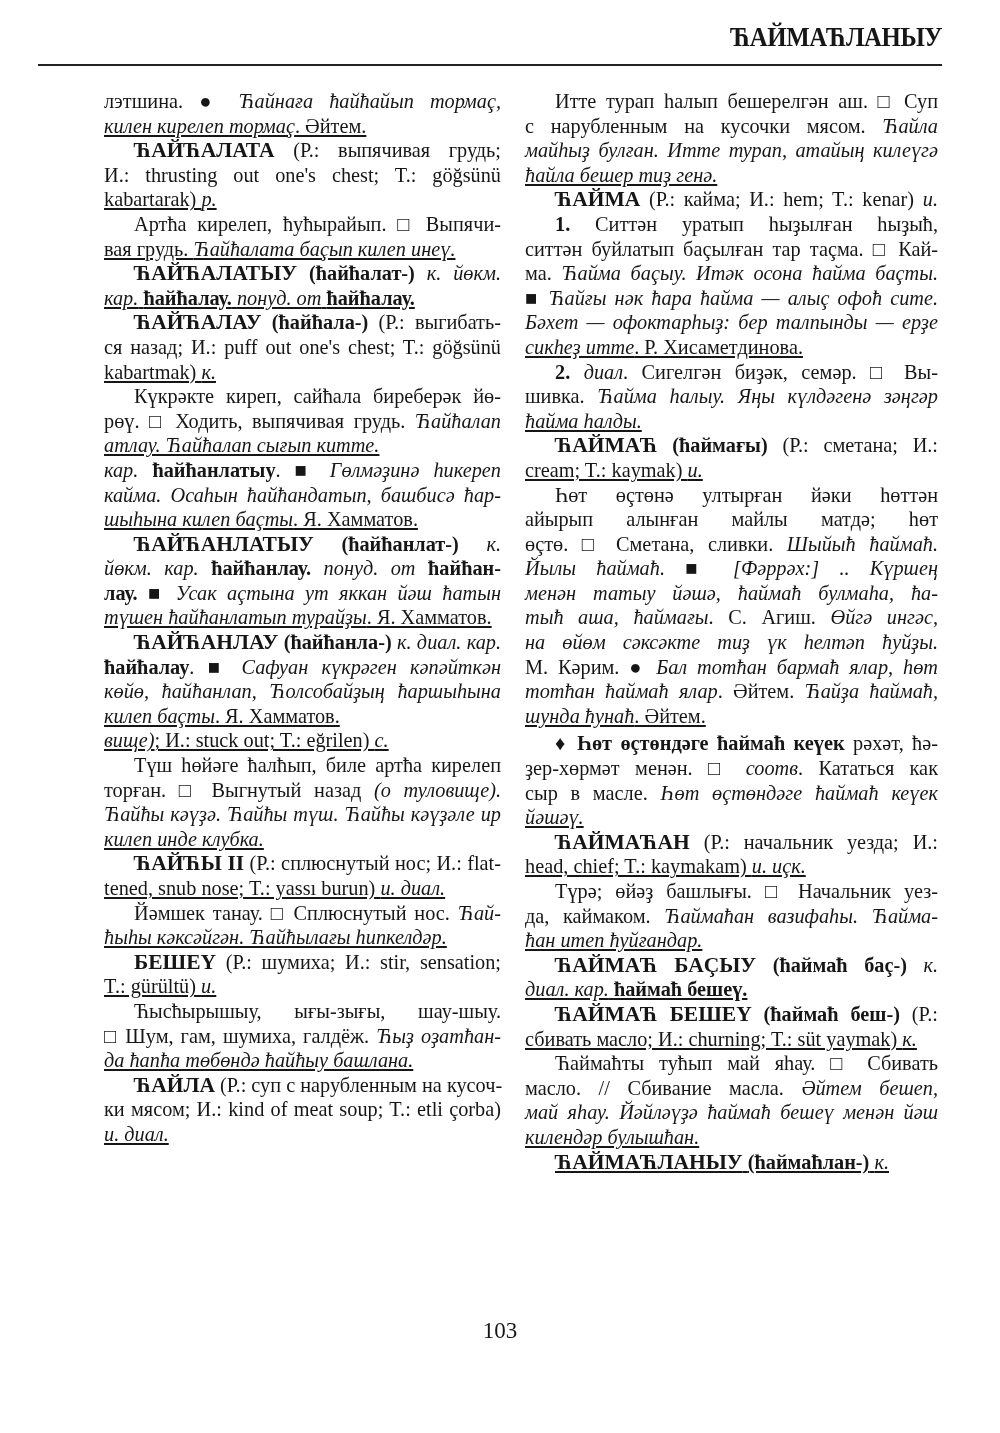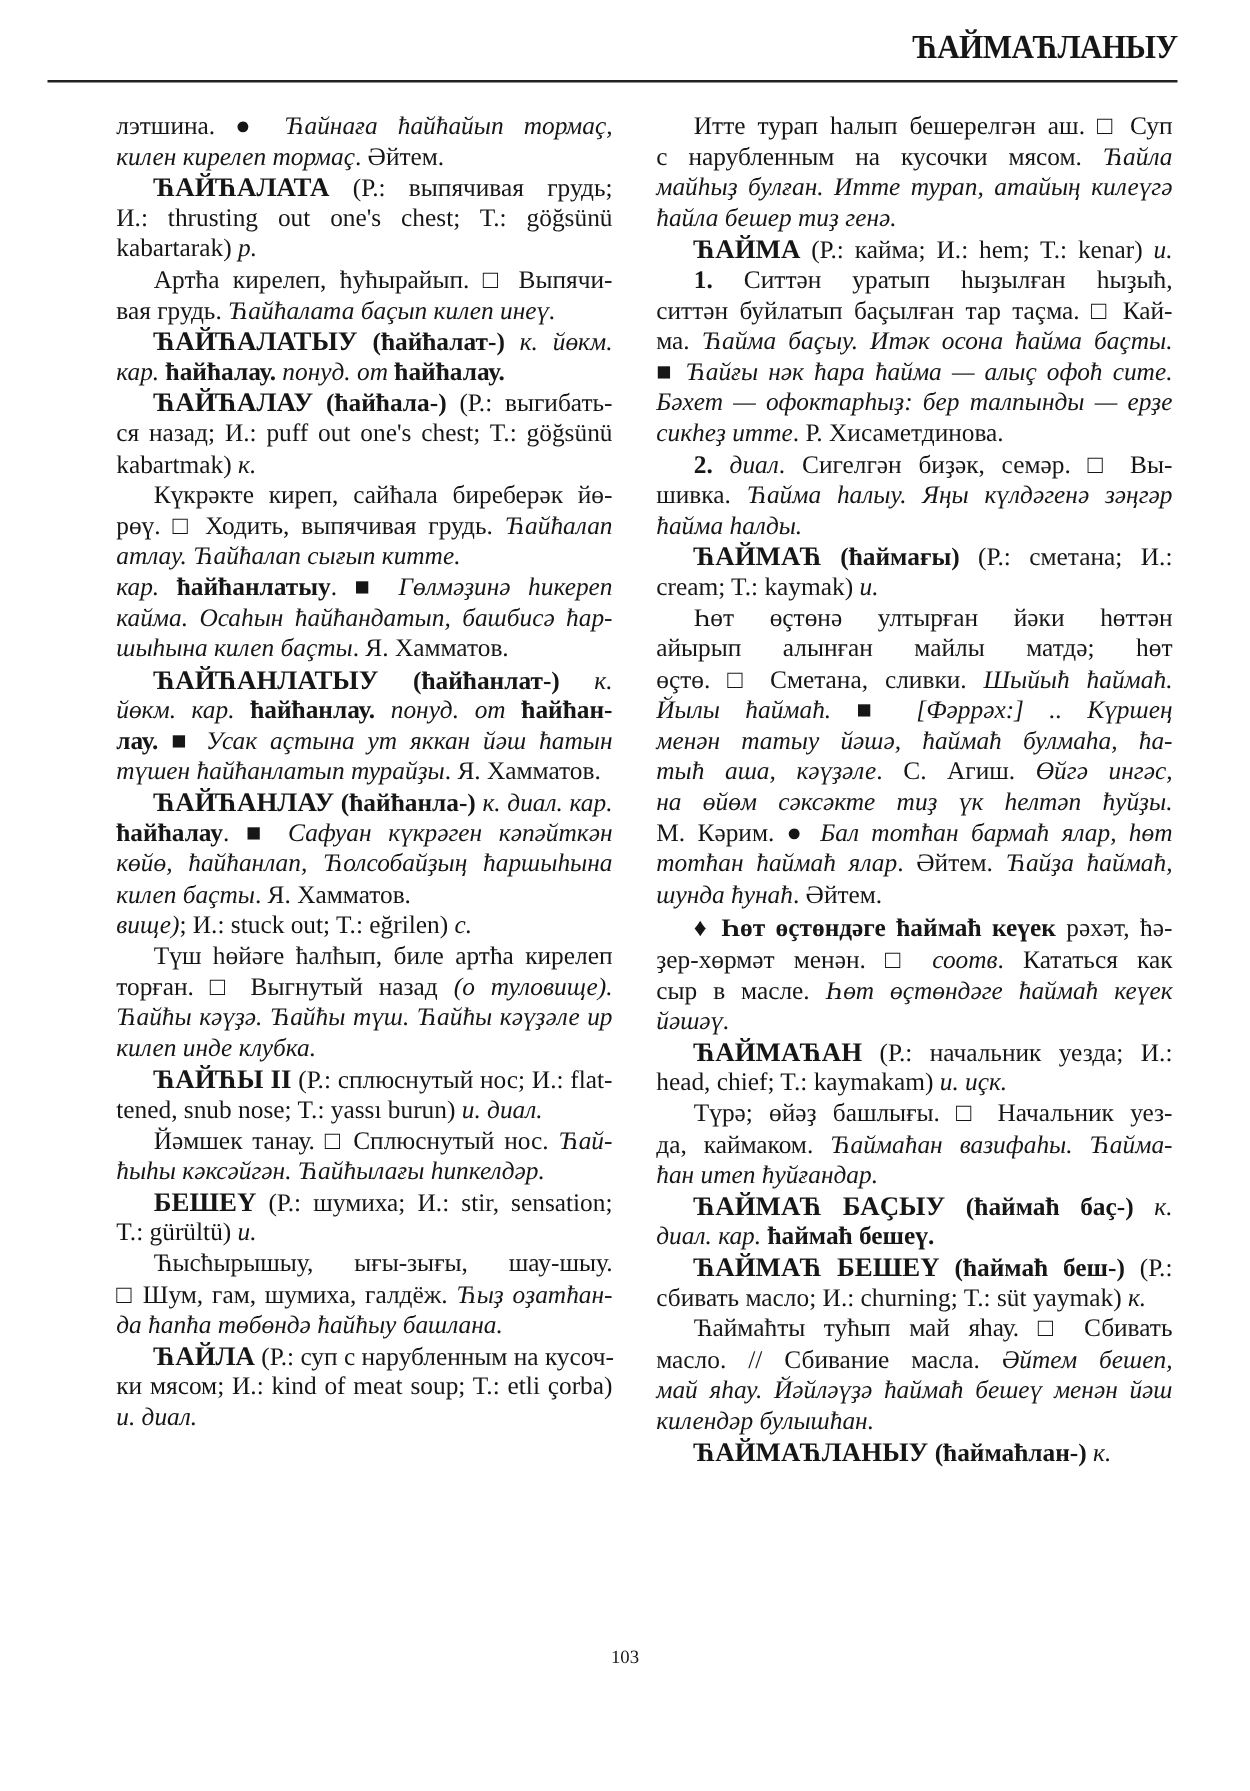--- a/index.html
+++ b/index.html
@@ -3,32 +3,32 @@
 <meta charset="utf-8">
 <style>
   html, body { margin: 0; padding: 0; background: #ffffff; }
   body { width: 1000px; height: 1433px; position: relative; overflow: hidden;
          font-family: "Liberation Serif", "DejaVu Serif", serif; color: #161616; }
   .running-head { position: absolute; right: 58px; top: 22px; font-weight: bold;
          font-size: 27px; letter-spacing: -0.5px; transform: scaleX(0.92); transform-origin: right center; }
   .head-rule { position: absolute; left: 38px; right: 58px; top: 64px; height: 0;
          border-top: 2px solid #222; }
   .column { position: absolute; top: 89px; font-size: 20.3px; line-height: 24.6px; }
-  .col-left { left: 93px; width: 397px; }
+  .col-left { left: 104px; width: 397px; }
   .col-right { left: 525px; width: 413px; }
   .line { display: block; white-space: nowrap; text-align: justify; text-align-last: justify;
           height: 24.6px; overflow: visible; }
-  .line.last { text-align-last: left; }
+  .line.last { text-align-last: left; text-decoration: underline; }
   .line.indent { padding-left: 30px; }
   .line.gap { margin-top: 3px; }
   .b { font-weight: bold; }
   .i { font-style: italic; }
   .hw { font-weight: bold; font-size: 21.5px; }
   .page-number { position: absolute; left: 0; width: 1000px; top: 1318px; text-align: center;
-         font-size: 15px; }
+         font-size: 23px; }
 </style>
 </head>
 <body>
 
 <div class="running-head">ЋАЙМАЋЛАНЫУ</div>
 <div class="head-rule"></div>
 
 <div class="column col-left">
     <span class="line"><span>лэтшина. </span><span>● </span><span class="i">Ћайнаға ћайћайып тормаç,</span></span>
     <span class="line last"><span class="i">килен кирелеп тормаç</span><span>. Әйтем.</span></span>
@@ -89,21 +89,21 @@
     <span class="line indent"><span class="b">2.</span><span> </span><span class="i">диал</span><span>. Сигелгән биҙәк, семәр. □ Вы-</span></span>
     <span class="line"><span>шивка. </span><span class="i">Ћайма һалыу. Яңы күлдәгенә зәңгәр</span></span>
     <span class="line last"><span class="i">ћайма һалды.</span></span>
     <span class="line indent"><span class="hw">ЋАЙМАЋ</span><span> </span><span class="b">(ћаймағы)</span><span> (Р.: сметана; И.:</span></span>
     <span class="line last"><span>cream; T.: kaymak) </span><span class="i">и.</span></span>
     <span class="line indent"><span>Һөт өçтөнә ултырған йәки һөттән</span></span>
     <span class="line"><span>айырып алынған майлы матдә; һөт</span></span>
     <span class="line"><span>өçтө. □ Сметана, сливки. </span><span class="i">Шыйыћ ћаймаћ.</span></span>
     <span class="line"><span class="i">Йылы ћаймаћ.</span><span> ■ </span><span class="i">[Фәррәх:] .. Күршең</span></span>
     <span class="line"><span class="i">менән татыу йәшә, ћаймаћ булмаһа, ћа-</span></span>
-    <span class="line"><span class="i">тыћ аша, кәүҙәле</span><span>. С. Агиш. </span><span class="i">Өйгә ингәс,</span></span>
+    <span class="line"><span class="i">тыћ аша, ћаймағы</span><span>. С. Агиш. </span><span class="i">Өйгә ингәс,</span></span>
     <span class="line"><span class="i">на өйөм сәксәкте тиҙ үк һелтәп ћуйҙы.</span></span>
     <span class="line"><span>М. Кәрим. ● </span><span class="i">Бал тотћан бармаћ ялар, һөт</span></span>
     <span class="line"><span class="i">тотћан ћаймаћ ялар</span><span>. Әйтем. </span><span class="i">Ћайҙа ћаймаћ,</span></span>
     <span class="line last"><span class="i">шунда ћунаћ</span><span>. Әйтем.</span></span>
     <span class="line indent gap"><span>♦ </span><span class="b">Һөт өçтөндәге ћаймаћ кеүек</span><span> рәхәт, ћә-</span></span>
     <span class="line"><span>ҙер-хөрмәт менән. □ </span><span class="i">соотв</span><span>. Кататься как</span></span>
     <span class="line"><span>сыр в масле. </span><span class="i">Һөт өçтөндәге ћаймаћ кеүек</span></span>
     <span class="line last"><span class="i">йәшәү.</span></span>
     <span class="line indent"><span class="hw">ЋАЙМАЋАН</span><span> (Р.: начальник уезда; И.:</span></span>
     <span class="line last"><span>head, chief; T.: kaymakam) </span><span class="i">и. иçк.</span></span>

